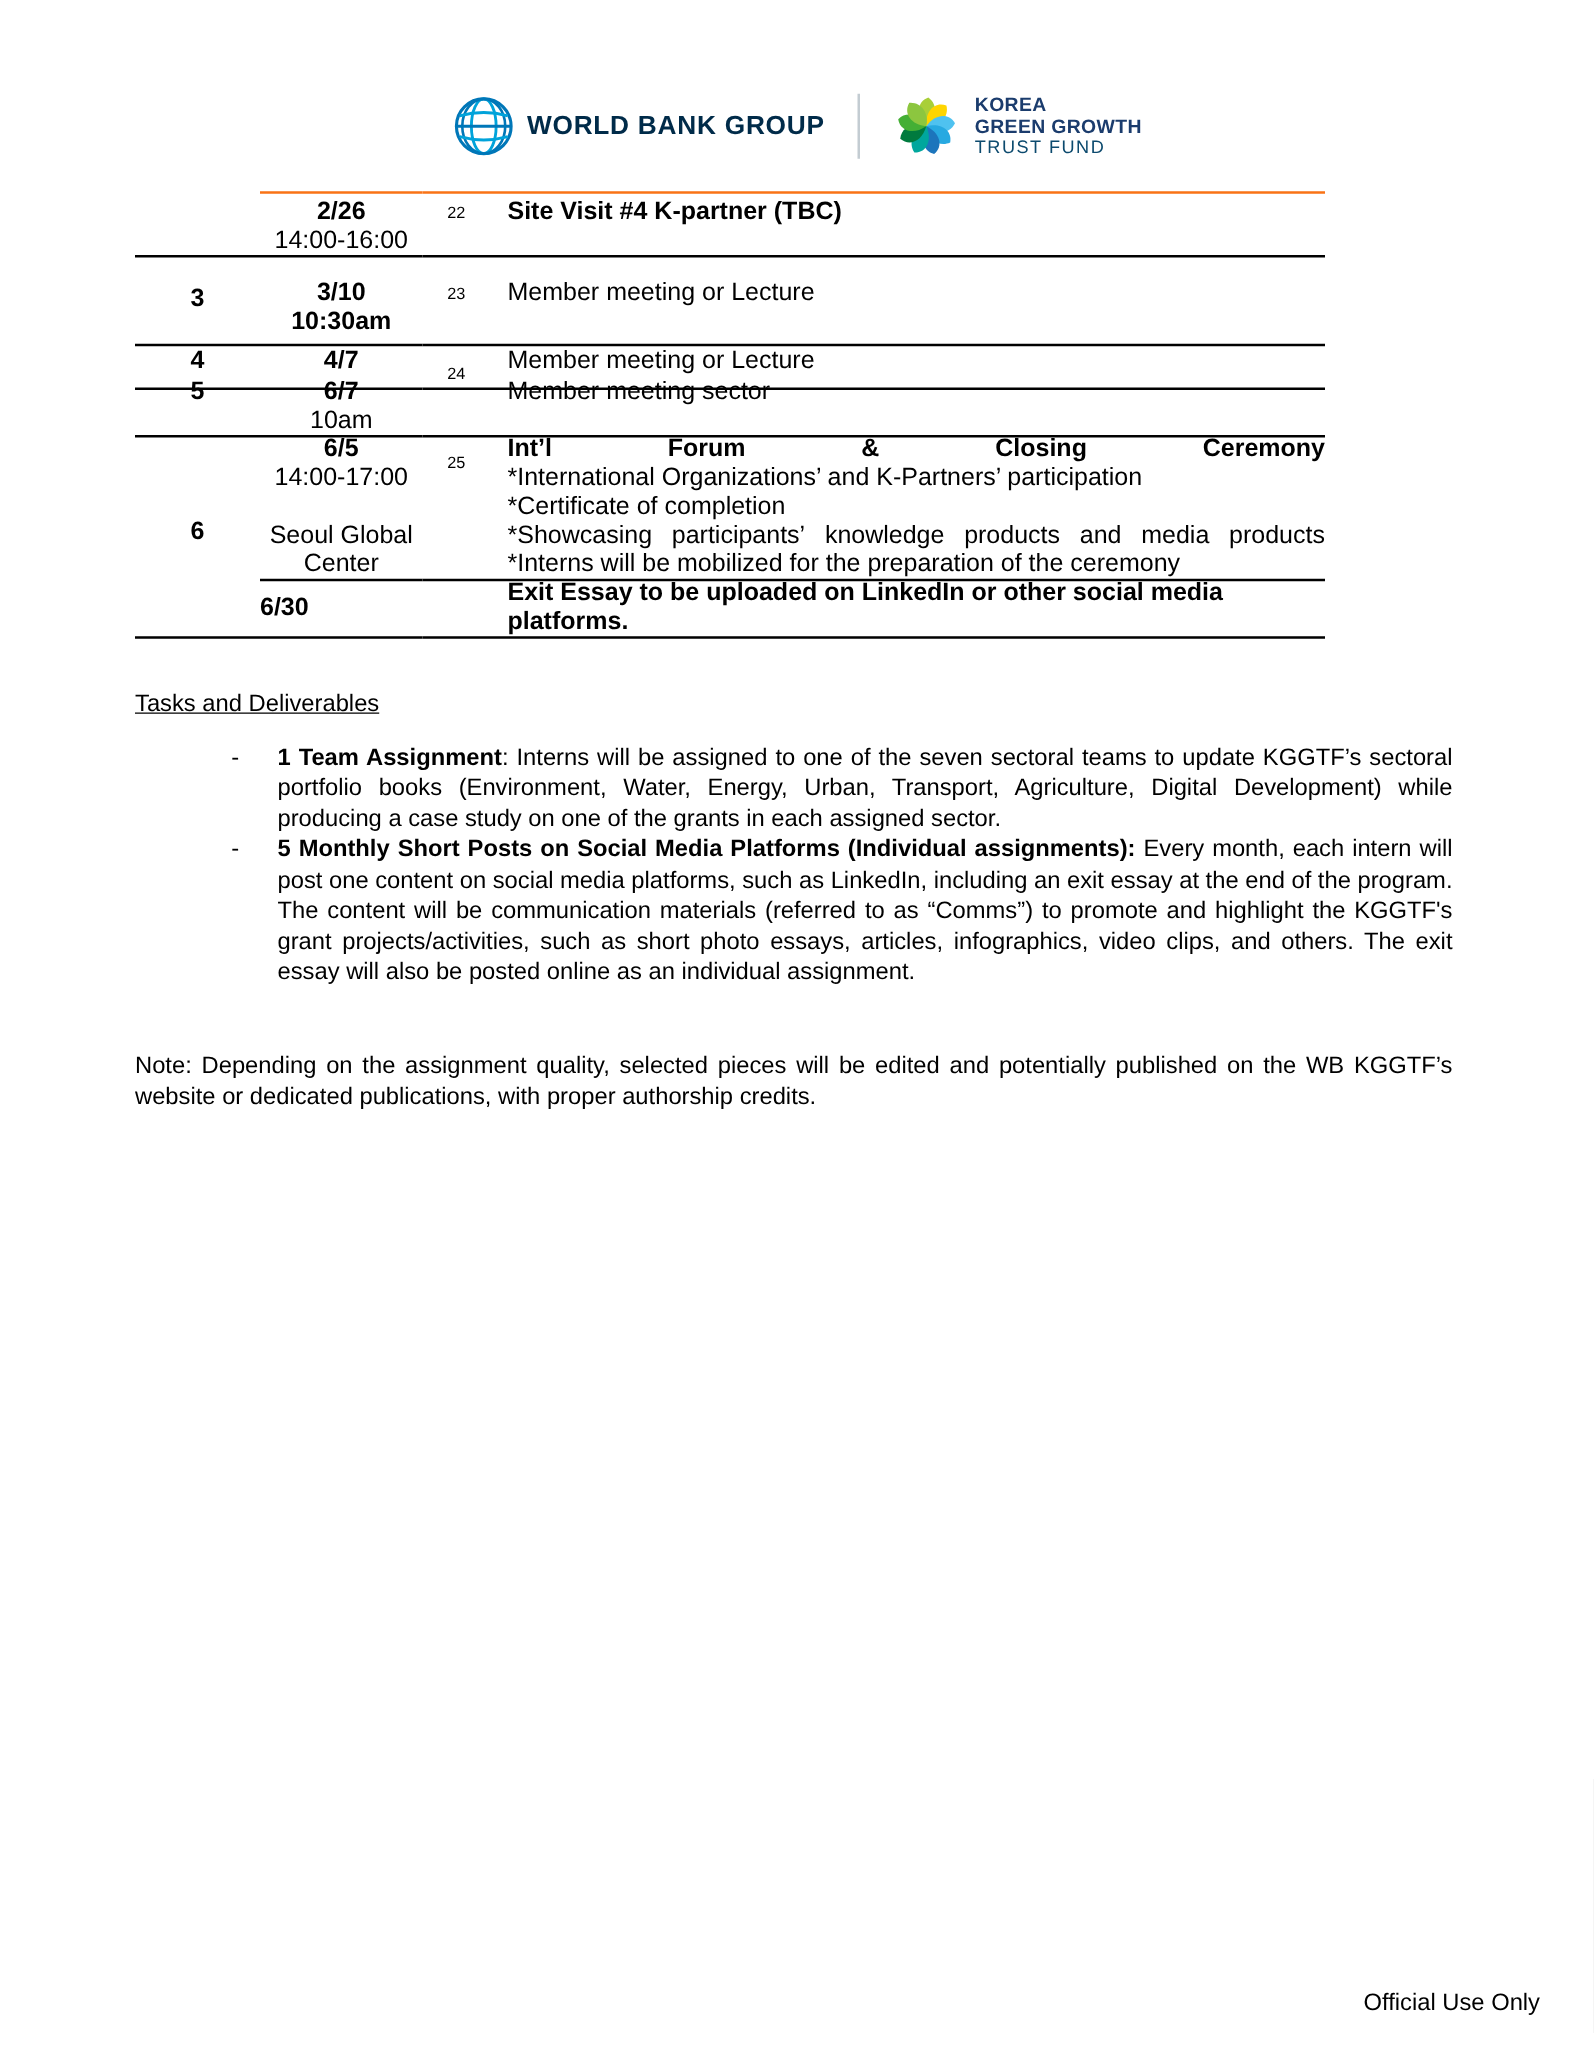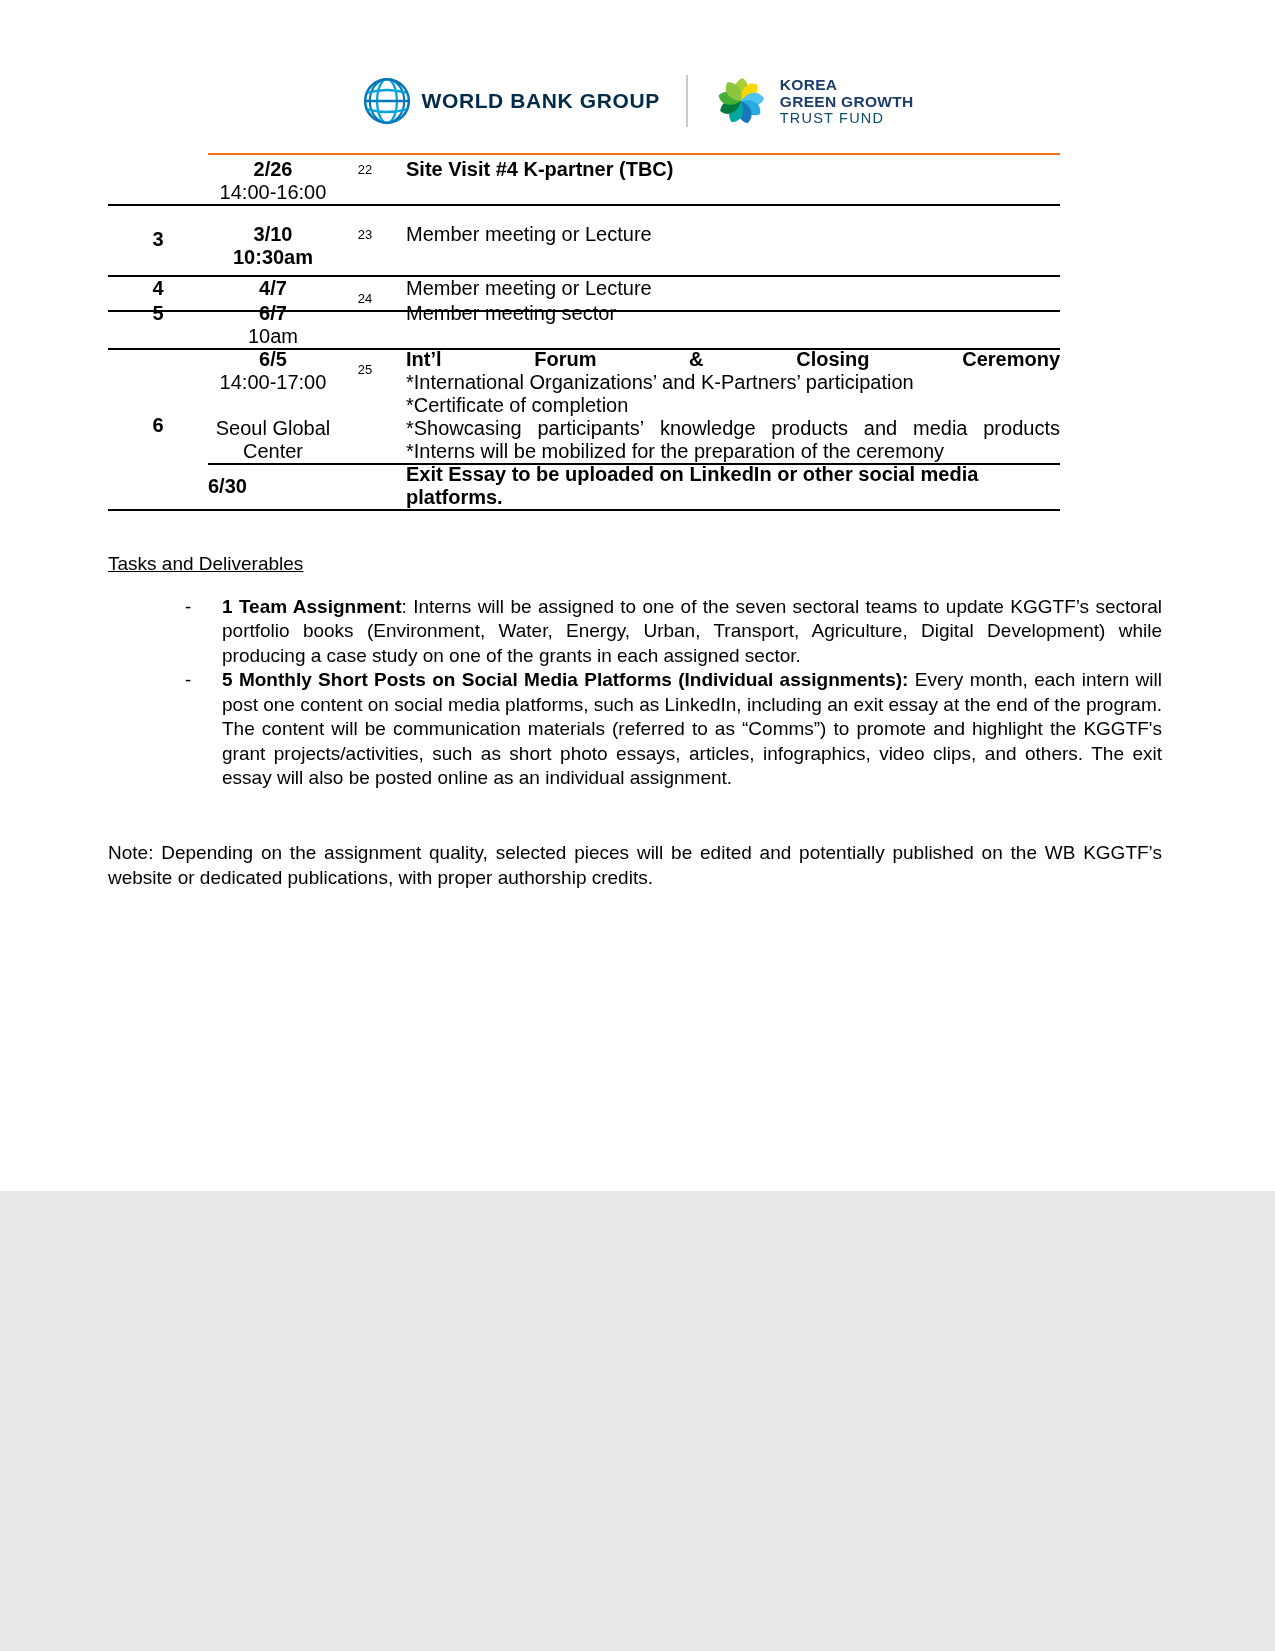--- a/index.html
+++ b/index.html
@@ -1,16 +1,16 @@
 <!DOCTYPE html>
 <html><head>
 <meta charset="utf-8">
 <style>
   html,body{margin:0;padding:0;background:#e8e8e8;}
-  .page{position:relative;width:1275px;height:1191px;margin:0 auto;background:#ffffff;
+  .page{position:relative;width:1275px;height:1651px;margin:0 auto;background:#ffffff;
         font-family:"Liberation Sans",sans-serif;color:#000;overflow:hidden;}
 
   
   .logos{position:absolute;top:74px;left:0;width:100%;display:flex;justify-content:center;align-items:center;gap:26px;}
   .wb{display:flex;align-items:center;gap:10px;}
   .wb-text{font-weight:bold;font-size:21px;letter-spacing:.6px;color:#002B49;}
   .logo-divider{width:2px;height:52px;background:#c3ccd2;}
   .kg{display:flex;align-items:center;gap:12px;}
   .kg-text{display:flex;flex-direction:column;line-height:17px;}
   .kg-l1,.kg-l2{font-weight:bold;font-size:15.5px;color:#1B3C6D;letter-spacing:.3px;}

